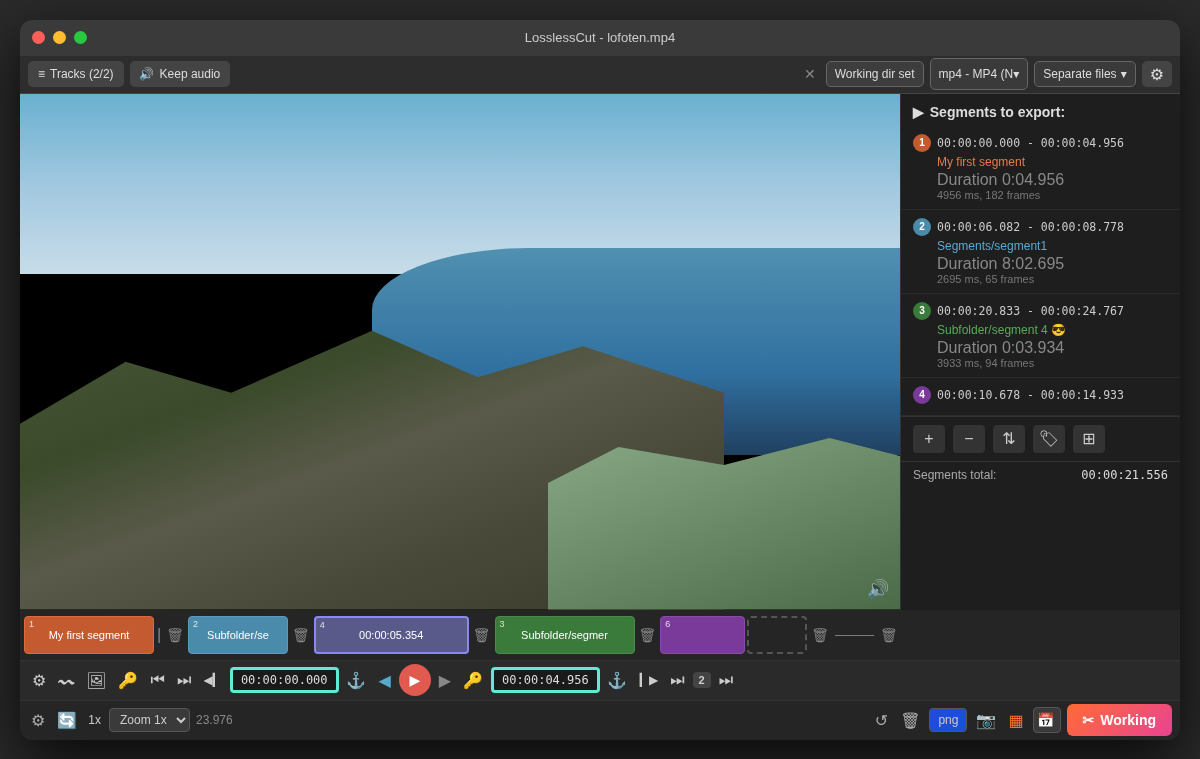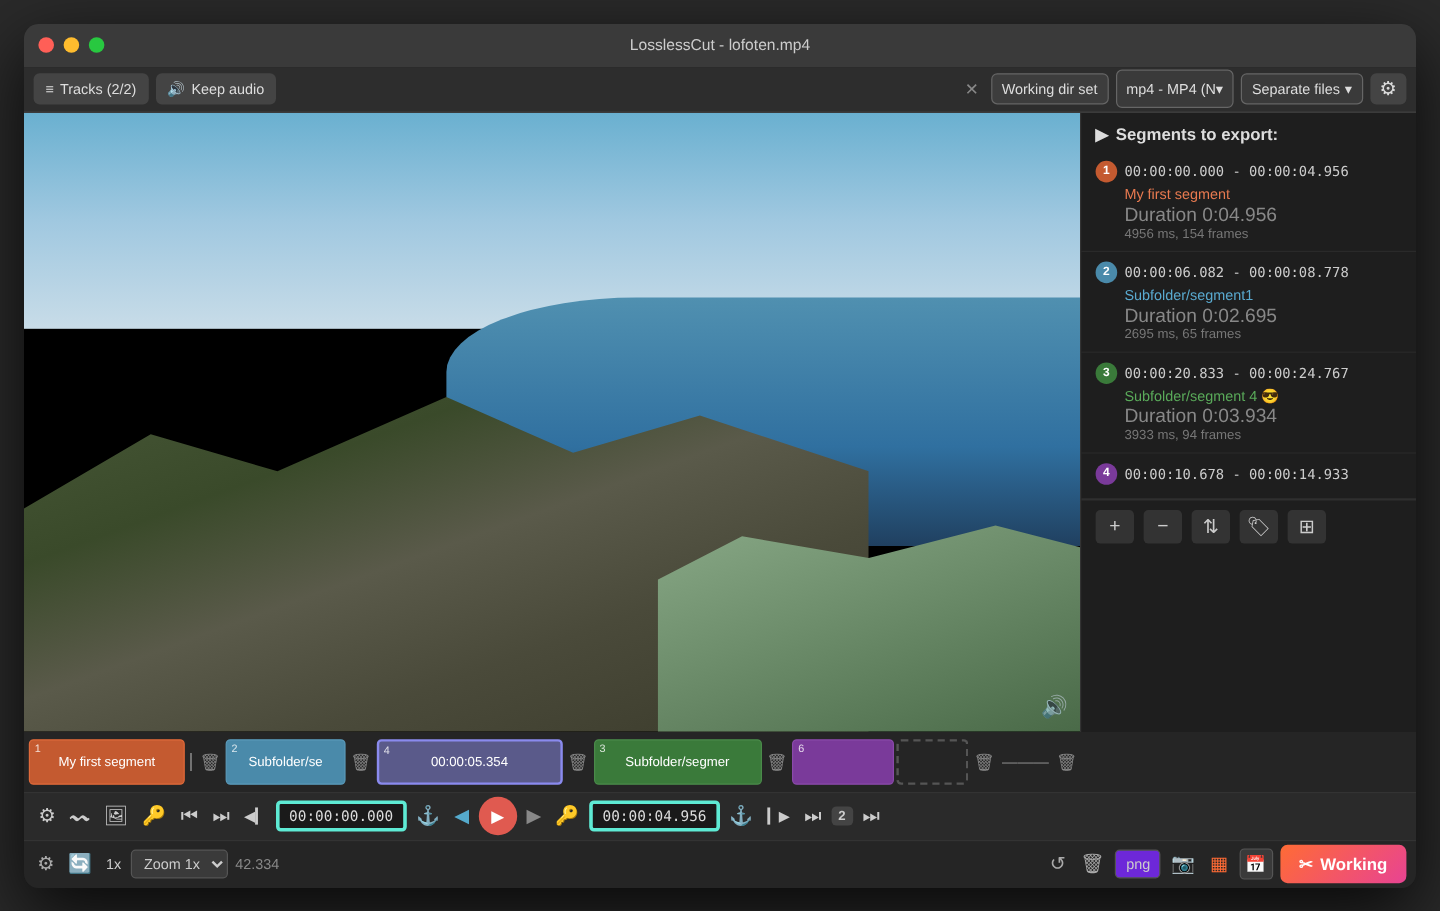--- a/index.html
+++ b/index.html
@@ -382,21 +382,21 @@
       padding: 2px 6px;
       cursor: pointer;
       height: 24px;
     }
     .fps-text {
       color: #888;
       font-size: 12px;
     }
     .bottom-spacer { flex: 1; }
     .format-tag {
-      background: #6d28d9;
+      background: #1d4ed8;
       border: 1px solid #555;
       border-radius: 4px;
       color: #ccc;
       font-size: 12px;
       padding: 2px 8px;
       height: 24px;
       display: flex;
       align-items: center;
     }
     .export-btn {
@@ -569,30 +569,30 @@
         <span>Segments to export:</span>
       </div>
 
       <div class="segment-item">
         <div class="segment-number-row">
           <div class="seg-num num-orange">1</div>
           <span class="seg-time">00:00:00.000 - 00:00:04.956</span>
         </div>
         <div class="seg-name seg-link-orange">My first segment</div>
         <div class="seg-duration">Duration 0:04.956</div>
-        <div class="seg-ms">4956 ms, 154 frames</div>
+        <div class="seg-ms">4956 ms, 182 frames</div>
       </div>
 
       <div class="segment-item">
         <div class="segment-number-row">
           <div class="seg-num num-blue">2</div>
           <span class="seg-time">00:00:06.082 - 00:00:08.778</span>
         </div>
-        <div class="seg-name seg-link-blue">Subfolder/segment1</div>
-        <div class="seg-duration">Duration 0:02.695</div>
+        <div class="seg-name seg-link-blue">Segments/segment1</div>
+        <div class="seg-duration">Duration 8:02.695</div>
         <div class="seg-ms">2695 ms, 65 frames</div>
       </div>
 
       <div class="segment-item">
         <div class="segment-number-row">
           <div class="seg-num num-green">3</div>
           <span class="seg-time">00:00:20.833 - 00:00:24.767</span>
         </div>
         <div class="seg-name seg-link-green">Subfolder/segment 4 😎</div>
         <div class="seg-duration">Duration 0:03.934</div>
@@ -607,20 +607,24 @@
       </div>
 
       <div class="segment-actions">
         <button class="seg-action-btn">+</button>
         <button class="seg-action-btn">−</button>
         <button class="seg-action-btn">⇅</button>
         <button class="seg-action-btn">🏷</button>
         <button class="seg-action-btn">⊞</button>
       </div>
 
+      <div class="segments-total">
+        <span>Segments total:</span>
+        <span>00:00:21.556</span>
+      </div>
     </div>
   </div>
 
   <div class="timeline-area">
 
     <div class="timeline-segment seg-orange" style="width:130px;">
       <span class="seg-label-num">1</span>
       My first segment
     </div>
     <div class="trim-handle">|</div>
@@ -683,21 +687,21 @@
 
   <div class="bottom-bar">
     <button class="bottom-icon-btn">⚙</button>
     <button class="bottom-icon-btn">🔄</button>
     <span style="color:#ccc;font-size:12px;padding:0 2px;">1x</span>
     <select class="zoom-select">
       <option>Zoom 1x</option>
       <option>Zoom 2x</option>
       <option>Zoom 4x</option>
     </select>
-    <span class="fps-text">42.334</span>
+    <span class="fps-text">23.976</span>
 
     <div class="bottom-spacer"></div>
 
     <button class="bottom-icon-btn">↺</button>
     <button class="bottom-icon-btn">🗑</button>
     <div class="format-tag">png</div>
     <button class="bottom-icon-btn">📷</button>
     <button class="bottom-icon-btn" style="color:#ff6b35;">▦</button>
     <button class="calendar-btn">📅</button>
     <button class="export-btn">

